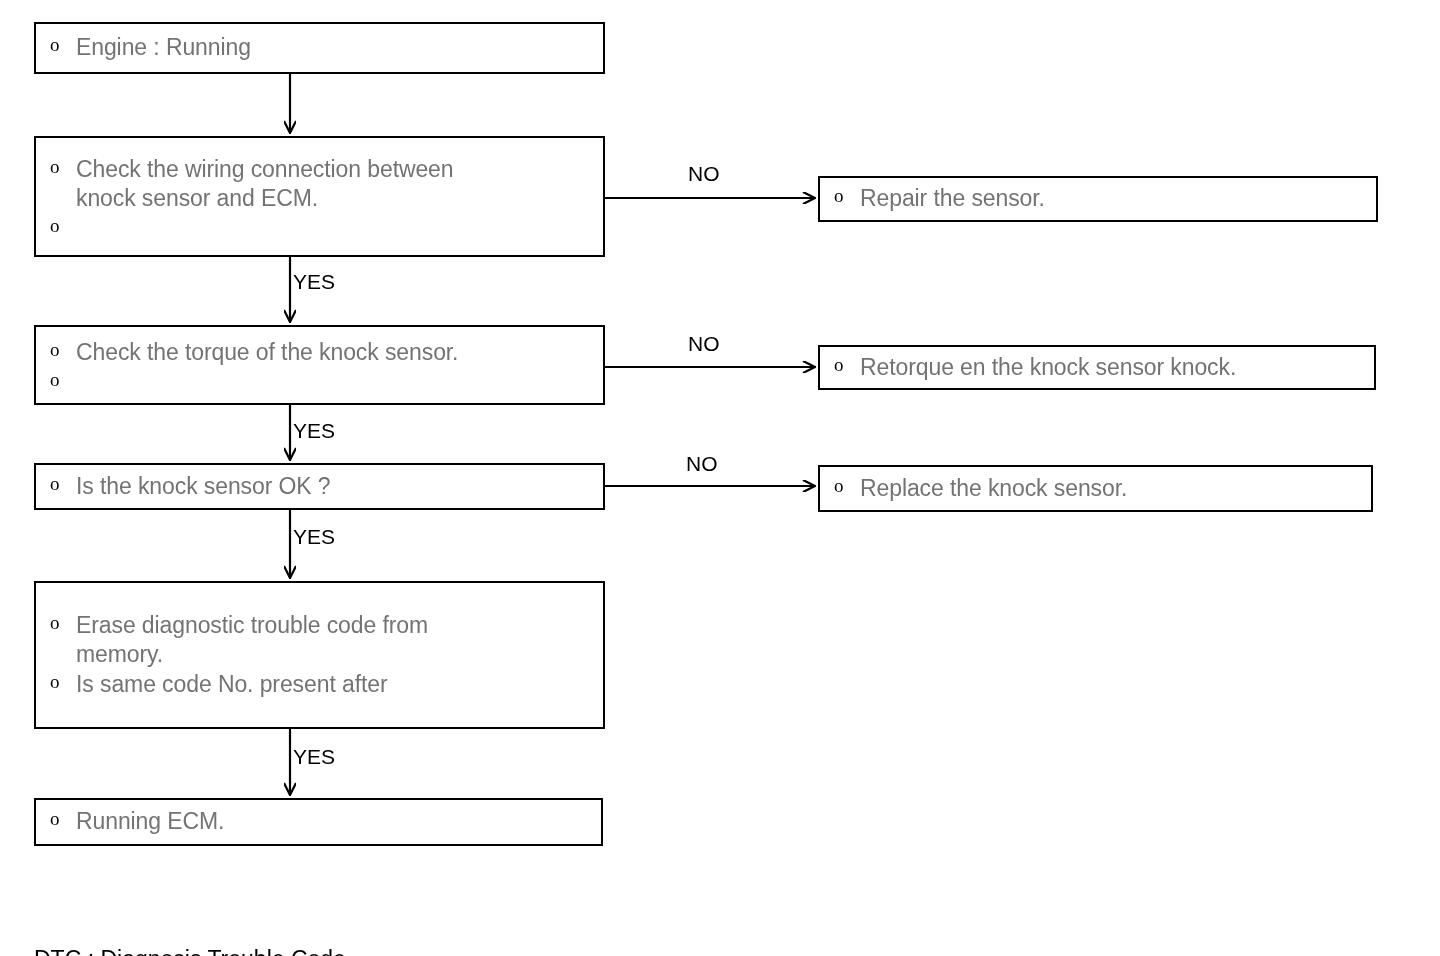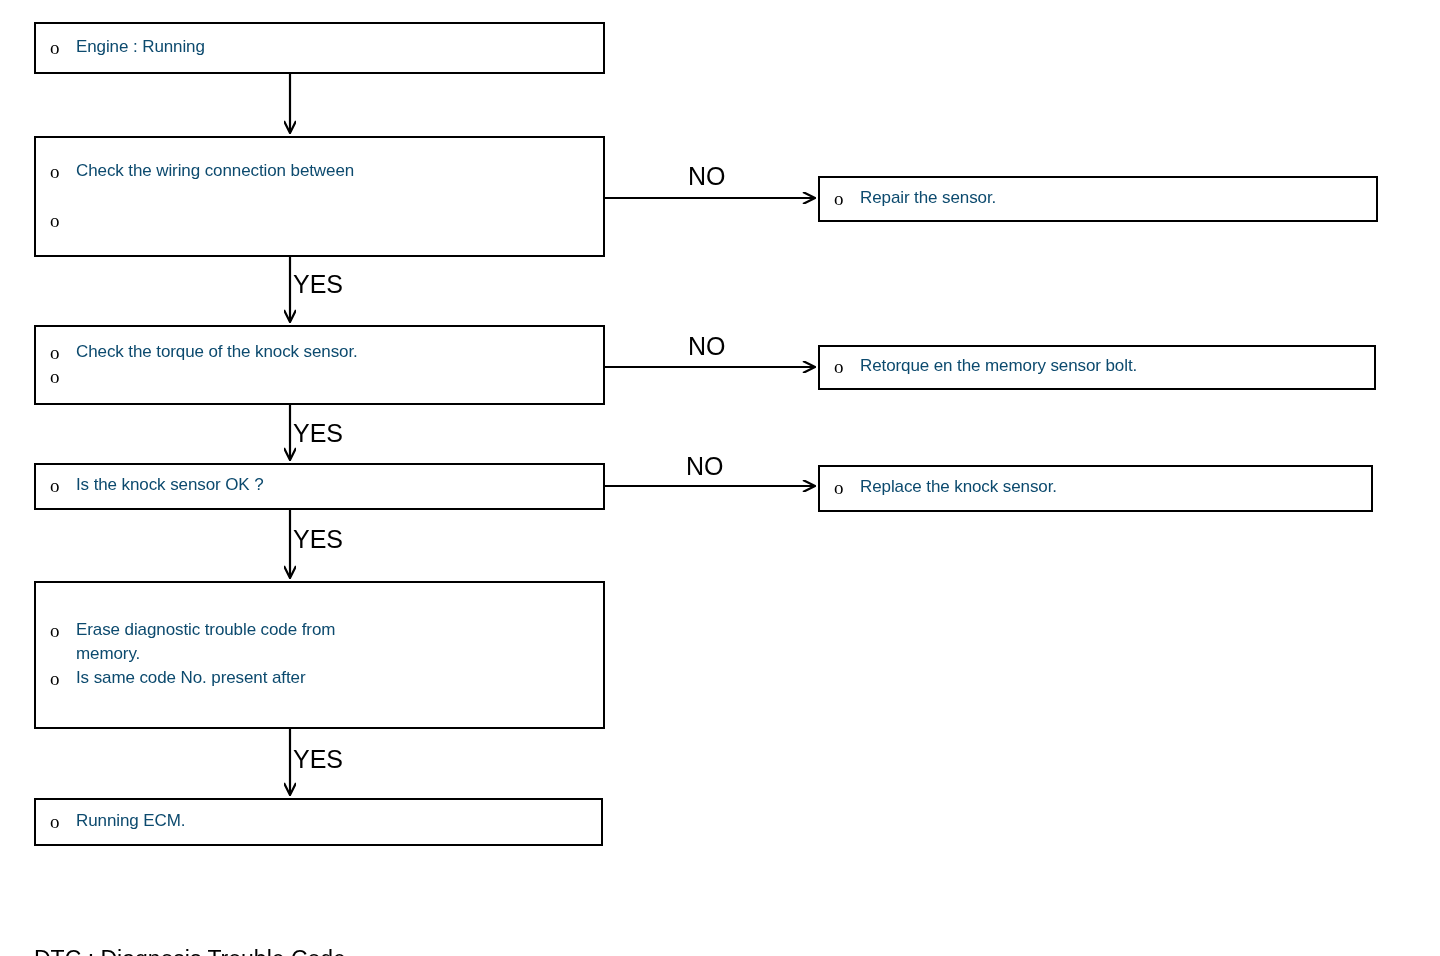--- a/index.html
+++ b/index.html
@@ -34,40 +34,40 @@
     flex: 0 0 26px;
     text-align: left;
     font-size: 19px;
     font-family: "Liberation Serif", serif;
     color: #000000;
   }
   .bullet.blank {
     color: transparent;
   }
   .ltext {
-    font-size: 17px;
-    color: #0c4a6e;
+    font-size: 23px;
+    color: #737373;
     white-space: pre;
     letter-spacing: -0.1px;
   }
   .node .inner {
     padding-left: 14px;
     padding-right: 6px;
   }
   svg.conn {
     position: absolute;
     left: 0;
     top: 0;
     width: 1440px;
     height: 956px;
     pointer-events: none;
   }
   .edge-label {
     position: absolute;
-    font-size: 25px;
+    font-size: 21px;
     color: #000000;
     white-space: pre;
   }
   .legend {
     position: absolute;
     font-size: 23px;
     color: #000000;
     white-space: pre;
     line-height: 1.45;
   }
@@ -110,20 +110,21 @@
       </div>
     </div>
   <div class="node" style="left: 34px; top: 136px; width: 571px; height: 121px;">
       <div class="inner">
         <div class="line-row">
           <span class="bullet">o</span>
           <span class="ltext">Check the wiring connection between</span>
         </div>
         <div class="line-row">
           <span class="bullet blank">o</span>
+          <span class="ltext">knock sensor and ECM.</span>
         </div>
         <div class="line-row">
           <span class="bullet">o</span>
         </div>
       </div>
     </div>
   <div class="node" style="left: 818px; top: 176px; width: 560px; height: 46px;">
       <div class="inner">
         <div class="line-row">
           <span class="bullet">o</span>
@@ -139,21 +140,21 @@
         </div>
         <div class="line-row">
           <span class="bullet">o</span>
         </div>
       </div>
     </div>
   <div class="node" style="left: 818px; top: 345px; width: 558px; height: 45px;">
       <div class="inner">
         <div class="line-row">
           <span class="bullet">o</span>
-          <span class="ltext">Retorque en the memory sensor bolt.</span>
+          <span class="ltext">Retorque en the knock sensor knock.</span>
         </div>
       </div>
     </div>
   <div class="node" style="left: 34px; top: 463px; width: 571px; height: 47px;">
       <div class="inner">
         <div class="line-row">
           <span class="bullet">o</span>
           <span class="ltext">Is the knock sensor OK ?</span>
         </div>
       </div>

